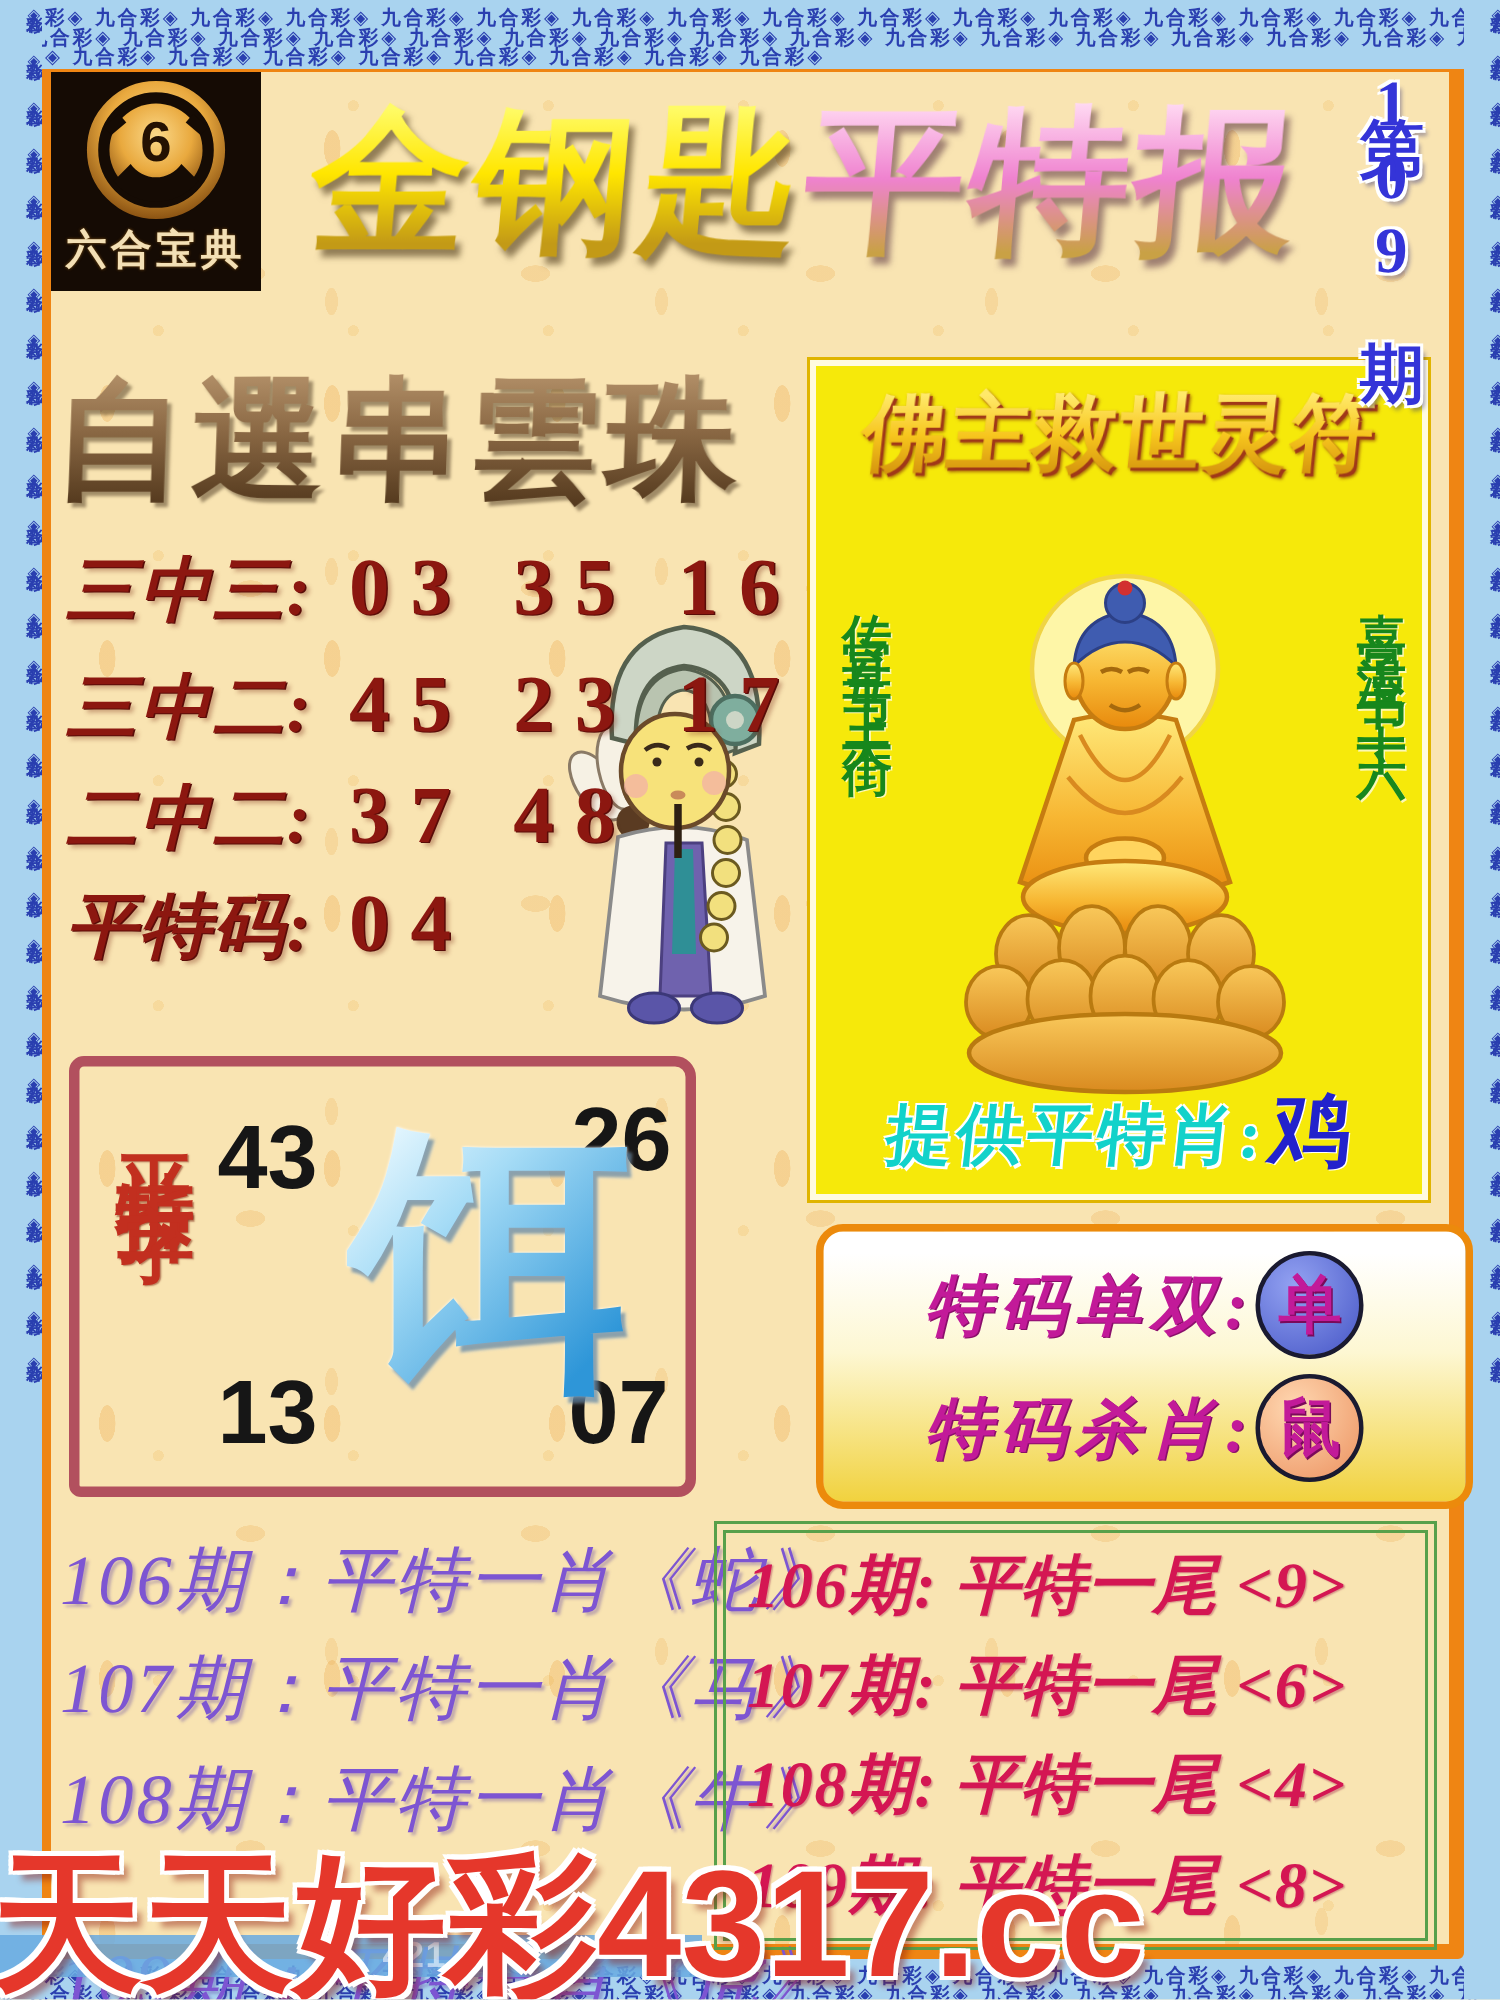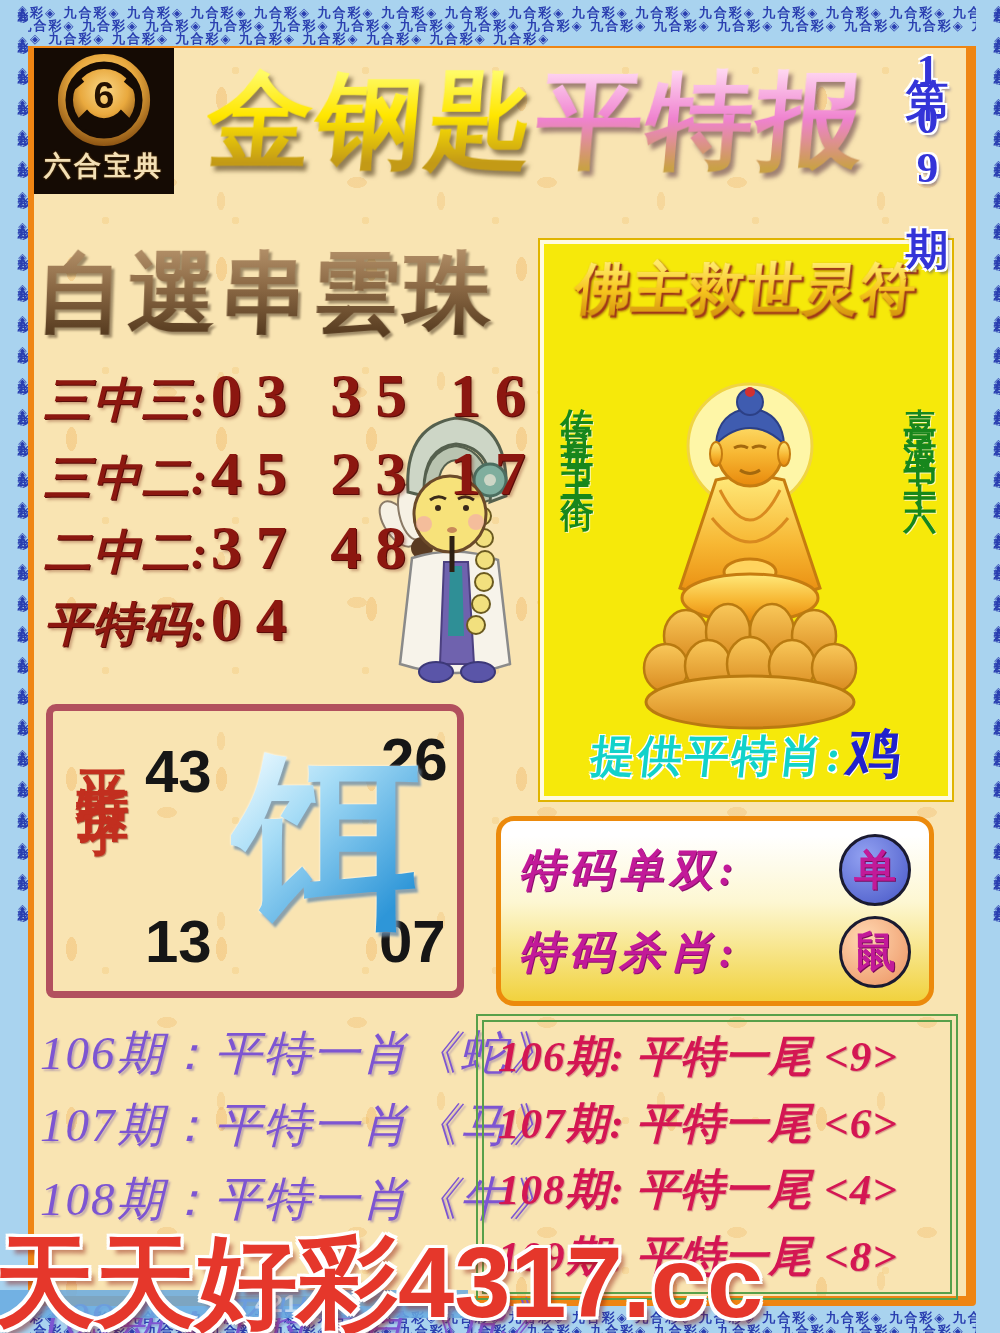--- a/index.html
+++ b/index.html
@@ -52,21 +52,21 @@
   
   .self-heading{position:absolute;left:36px;top:234px;white-space:nowrap;z-index:8;
     font-size:88px;font-weight:bold;letter-spacing:4px;transform:skewX(-2deg);
     background:linear-gradient(180deg,#b5926a 10%,#8a6844 45%,#4f351a 90%);
     -webkit-background-clip:text;background-clip:text;color:transparent;
     filter:drop-shadow(3px 3px 1px rgba(50,30,10,.45));}
   .ss-row{position:absolute;left:44px;display:flex;align-items:baseline;white-space:nowrap;z-index:8;
     color:#8c1710;font-style:italic;font-weight:bold;
     text-shadow:1px 1px 0 #5a0c08,3px 3px 3px rgba(120,40,20,.35);}
   .ss-label{font-size:47px;letter-spacing:2px;}
-  .ss-nums{font-size:62px;margin-left:2px;letter-spacing:14px;font-style:normal;}
+  .ss-nums{font-size:54px;margin-left:24px;letter-spacing:14px;font-style:normal;}
   .ss-r1{top:360px;} .ss-r2{top:438px;} .ss-r3{top:512px;} .ss-r4{top:584px;}
   
   .cartoon{position:absolute;left:378px;top:396px;z-index:7;}
   
   .talisman{position:absolute;left:540px;top:240px;width:412px;height:560px;box-sizing:border-box;
     background:#f6e90a;border:4px solid #fffbe0;outline:2px solid #e0b400;z-index:8;}
   .tal-title{position:absolute;left:0;top:8px;width:100%;text-align:center;white-space:nowrap;
     font-size:56px;font-weight:bold;letter-spacing:1px;transform:skewX(-6deg);
     background:linear-gradient(180deg,#ffe96a 15%,#f7c61e 50%,#cf8c0a 90%);
     -webkit-background-clip:text;background-clip:text;color:transparent;
@@ -76,24 +76,24 @@
     text-shadow:1px 1px 0 rgba(255,255,255,.7);}
   .tal-left{left:10px;} .tal-right{right:6px;}
   .buddha{position:absolute;left:80px;top:106px;}
   .tal-provide{position:absolute;left:0;bottom:6px;width:100%;display:flex;justify-content:center;
     align-items:baseline;white-space:nowrap;}
   .provide-label{font-size:44px;font-weight:bold;color:#12d2ca;letter-spacing:3px;transform:skewX(-6deg);
     text-shadow:2px 2px 0 #fff,-1px -1px 0 #fff,1px -1px 0 #fff,-1px 1px 0 #fff;}
   .provide-value{font-size:54px;font-weight:bold;color:#2222cc;margin-left:4px;transform:skewX(-6deg);
     text-shadow:1px 1px 0 #fff;}
   
-  .special-box{position:absolute;left:496px;top:816px;width:438px;height:190px;box-sizing:border-box;
+  .special-box{position:absolute;left:544px;top:816px;width:438px;height:190px;box-sizing:border-box;
     border:5px solid #ec8a0c;border-radius:18px;z-index:8;
     background:linear-gradient(180deg,#ffffff 8%,#fdf7d2 45%,#f1d23e 100%);
-    display:flex;flex-direction:column;justify-content:space-around;padding:8px 18px;}
+    display:flex;flex-direction:column;justify-content:space-around;padding:8px 18px;align-items:center;}
   .sp-row{display:flex;align-items:center;justify-content:space-between;}
   .sp-label{font-size:44px;font-weight:bold;font-style:italic;color:#c21a99;letter-spacing:6px;
     text-shadow:1px 1px 0 #8a0f6b;}
   .sp-circle{width:66px;height:66px;border-radius:50%;display:flex;align-items:center;justify-content:center;
     border:3px solid #1a1a30;font-size:42px;font-weight:bold;color:#c21a99;
     text-shadow:1px 1px 0 #7a0a5a;}
   .sp-circle-odd{background:radial-gradient(circle at 35% 30%,#93a2f2,#4656c6);}
   .sp-circle-rat{background:radial-gradient(circle at 35% 30%,#ffd8b2,#ec9260);}
   
   .split-box{position:absolute;left:46px;top:704px;width:418px;height:294px;box-sizing:border-box;

